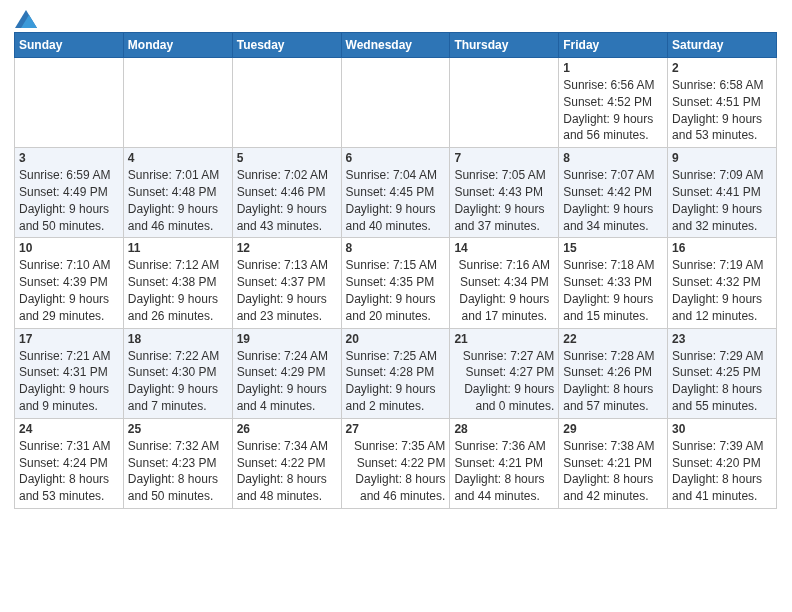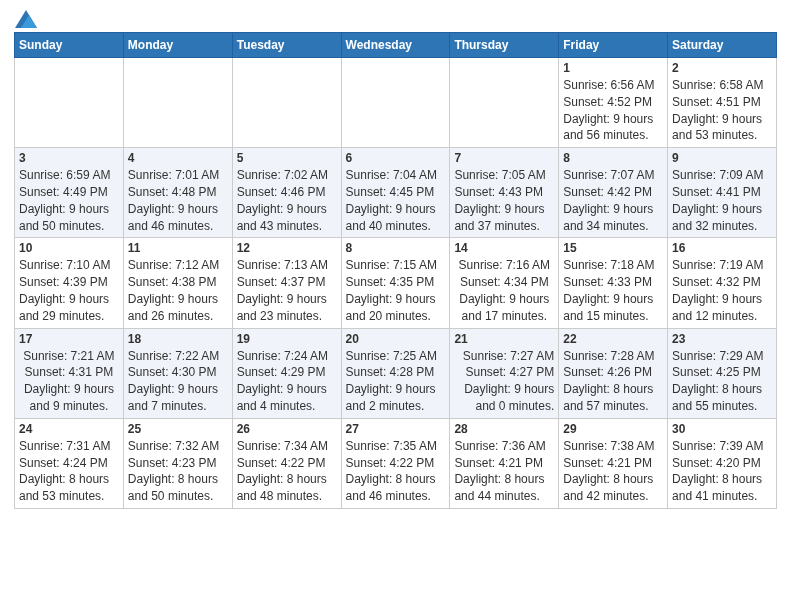--- a/index.html
+++ b/index.html
@@ -227,21 +227,21 @@
           <td>
             <span class="day-num">16</span>
             <div class="day-info" style="white-space: pre-line;">Sunrise: 7:19 AM
 Sunset: 4:32 PM
 Daylight: 9 hours and 12 minutes.</div>
           </td>
         </tr>
         <tr>
           <td>
             <span class="day-num">17</span>
-            <div class="day-info" style="white-space: pre-line; text-align: center;">Sunrise: 7:21 AM
+            <div class="day-info" style="white-space: pre-line;">Sunrise: 7:21 AM
 Sunset: 4:31 PM
 Daylight: 9 hours and 9 minutes.</div>
           </td>
           <td>
             <span class="day-num">18</span>
             <div class="day-info" style="white-space: pre-line;">Sunrise: 7:22 AM
 Sunset: 4:30 PM
 Daylight: 9 hours and 7 minutes.</div>
           </td>
           <td>
@@ -289,21 +289,21 @@
 Daylight: 8 hours and 50 minutes.</div>
           </td>
           <td>
             <span class="day-num">26</span>
             <div class="day-info" style="white-space: pre-line;">Sunrise: 7:34 AM
 Sunset: 4:22 PM
 Daylight: 8 hours and 48 minutes.</div>
           </td>
           <td>
             <span class="day-num">27</span>
-            <div class="day-info" style="white-space: pre-line;">Sunrise: 7:35 AM
+            <div class="day-info" style="white-space: pre-line; text-align: right;">Sunrise: 7:35 AM
 Sunset: 4:22 PM
 Daylight: 8 hours and 46 minutes.</div>
           </td>
           <td>
             <span class="day-num">28</span>
             <div class="day-info" style="white-space: pre-line;">Sunrise: 7:36 AM
 Sunset: 4:21 PM
 Daylight: 8 hours and 44 minutes.</div>
           </td>
           <td>

